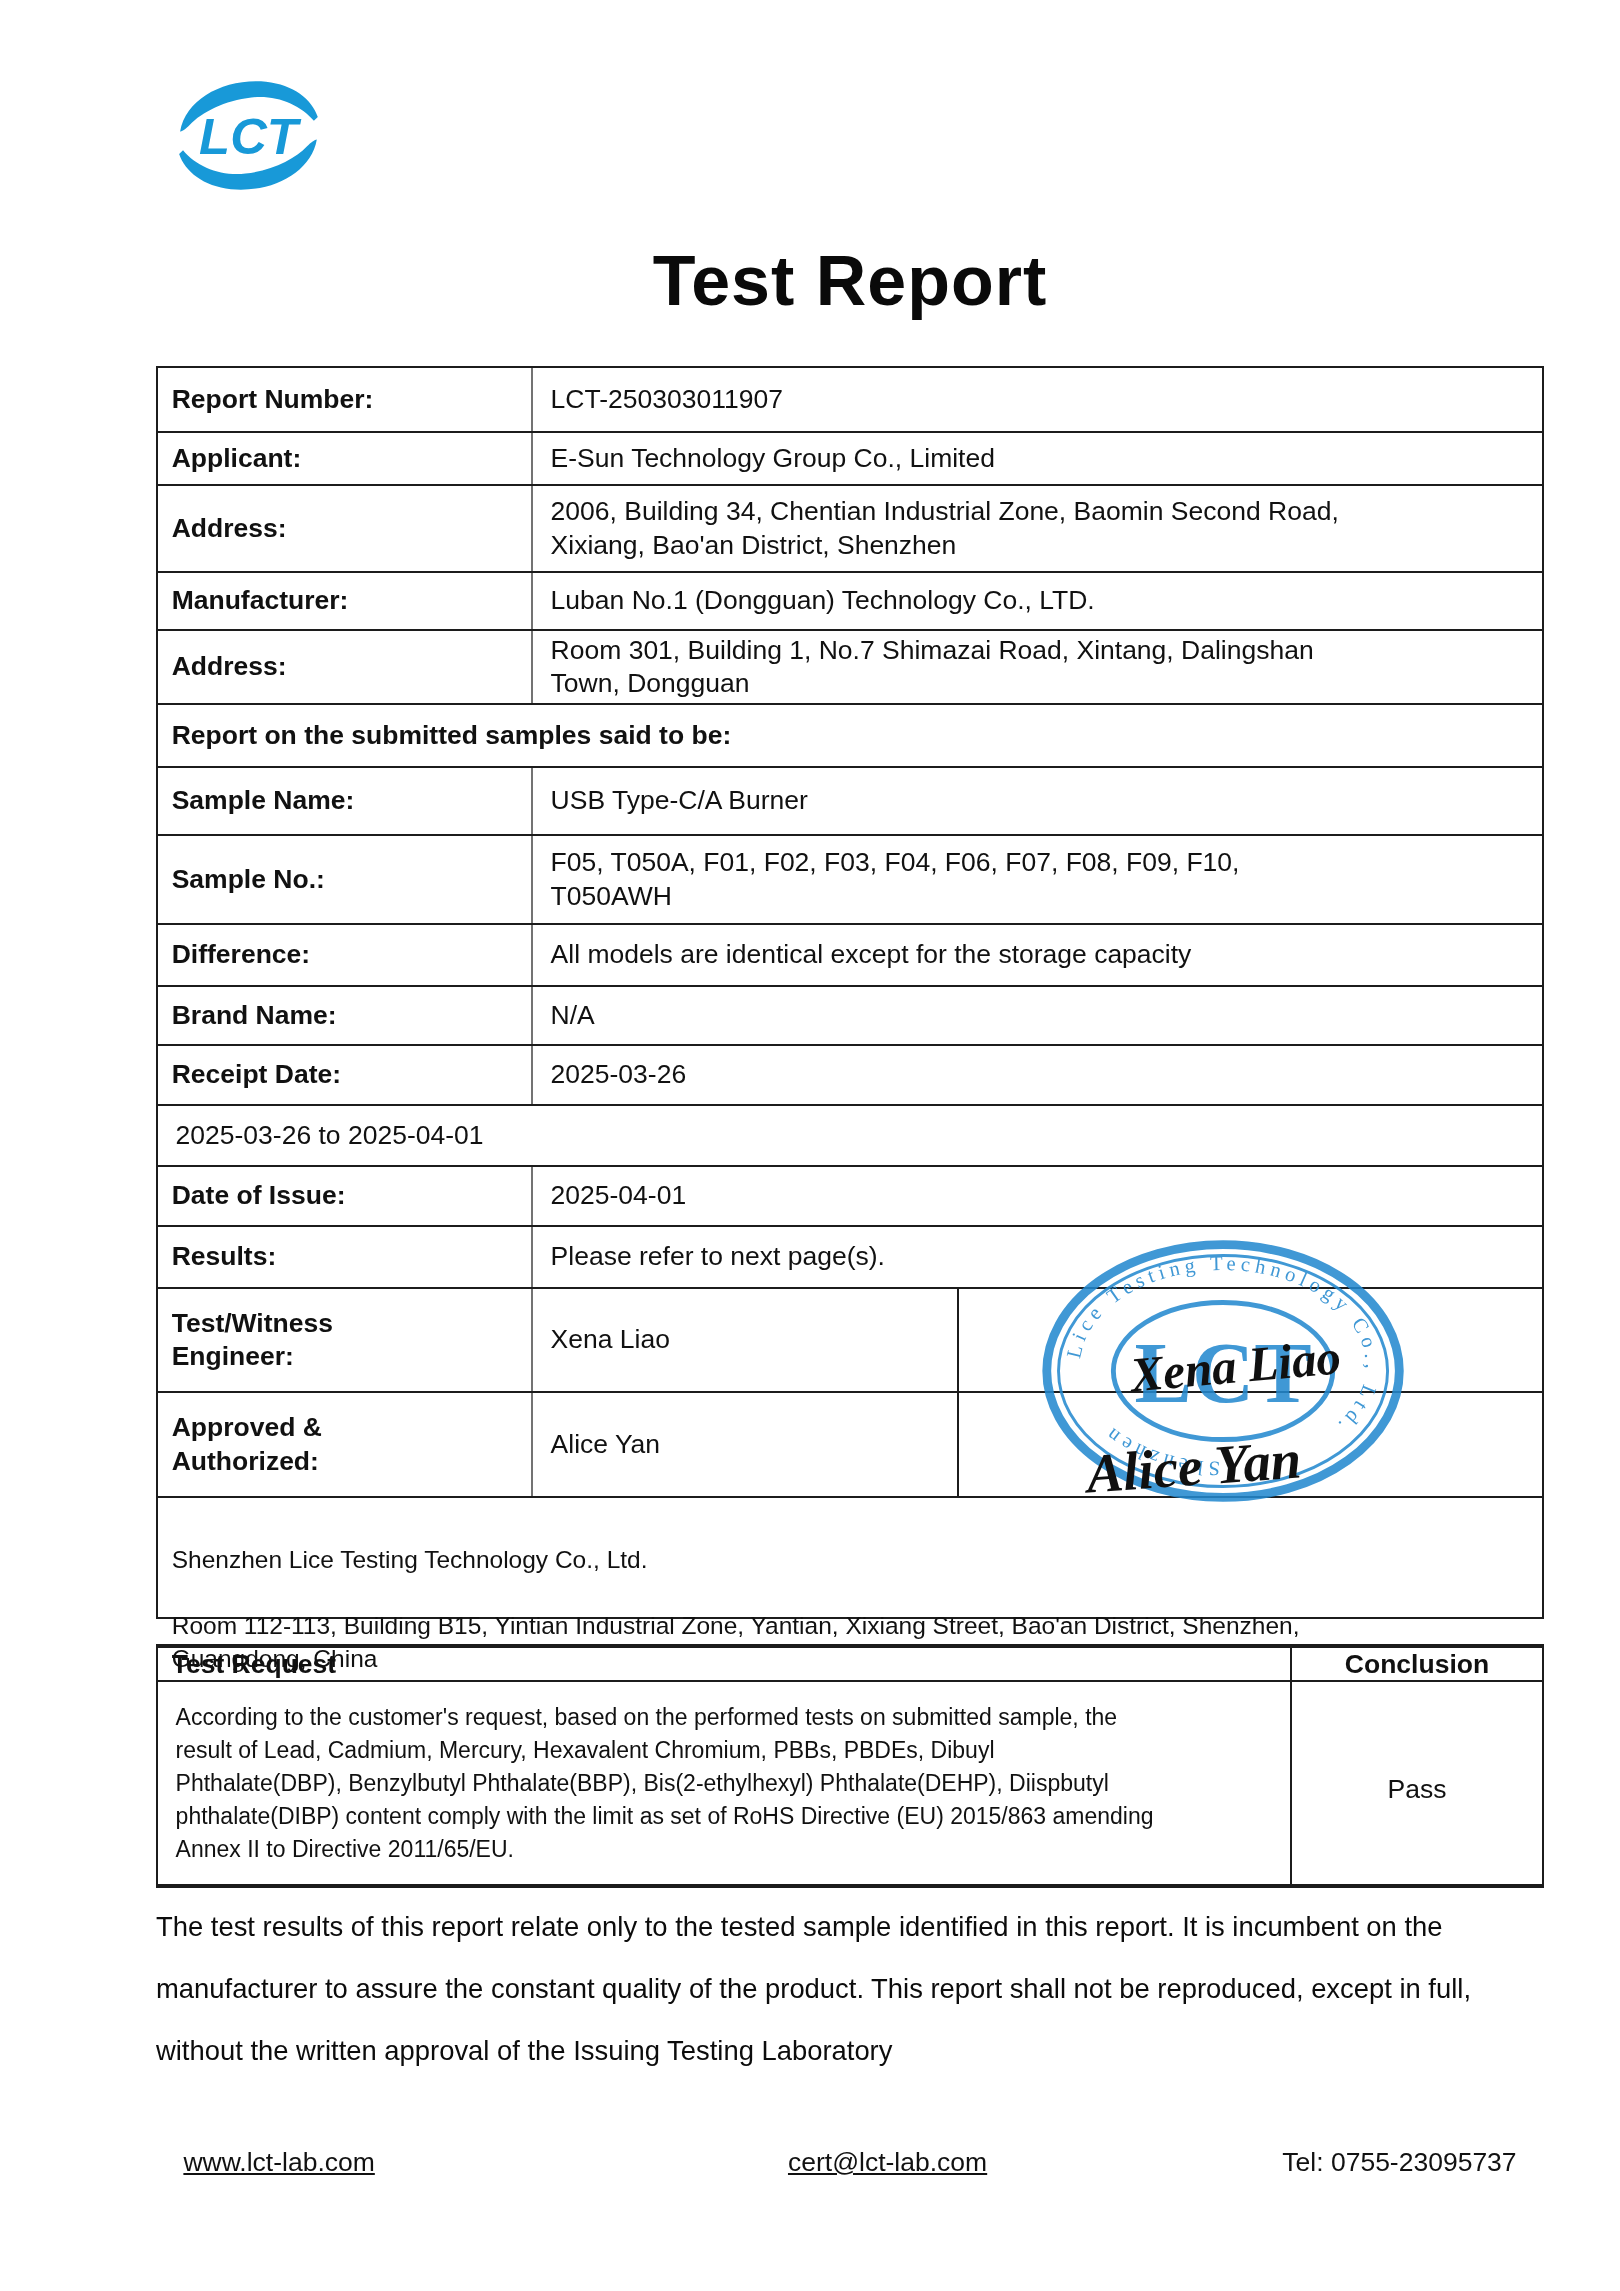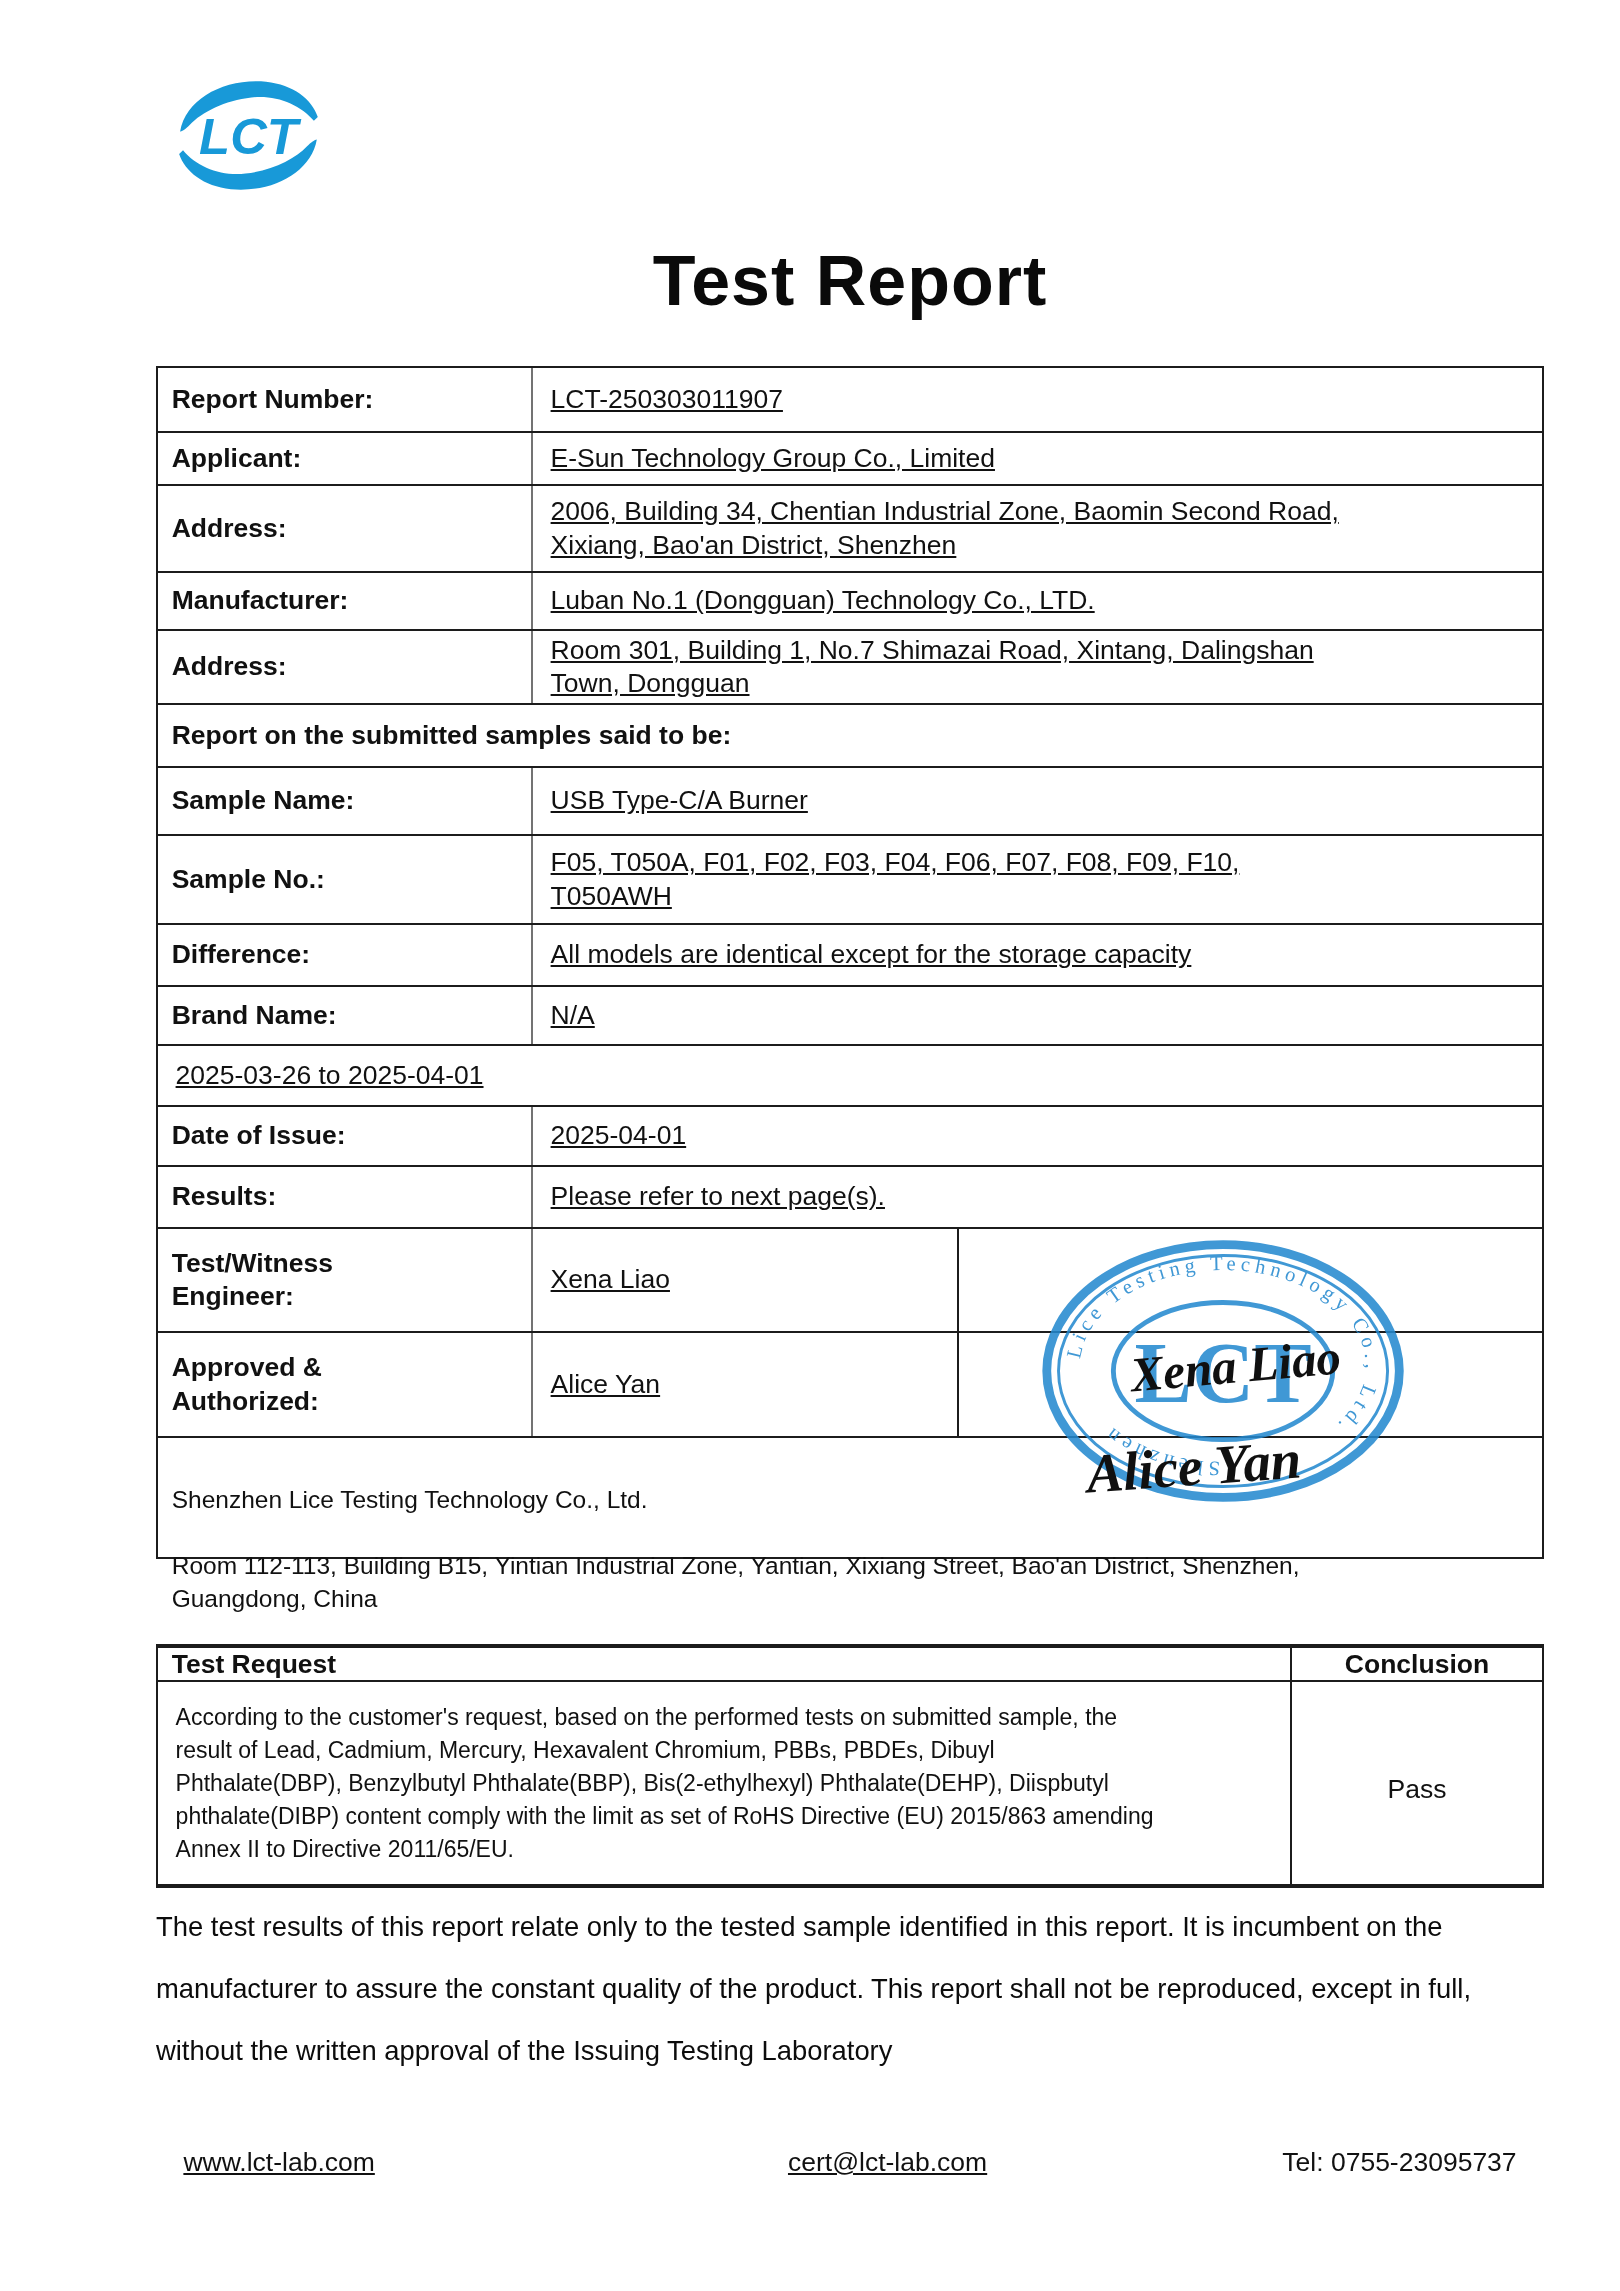--- a/index.html
+++ b/index.html
@@ -17,21 +17,21 @@
   }
   
   .main-table{
     position:absolute;left:156px;top:366px;width:1388px;
     border:2px solid #1c1c1c;box-sizing:border-box;font-size:26.5px;
   }
   .tr{display:flex;border-top:2px solid #1c1c1c;box-sizing:border-box;}
   .tr:first-child{border-top:none;}
   .td{display:flex;align-items:center;box-sizing:border-box;white-space:pre-line;line-height:1.25;}
   .td.label{width:375px;border-right:2px solid #737373;font-weight:bold;padding-left:13.7px;flex:none;}
-  .td.value{flex:1;padding-left:17.6px;padding-right:9.8px;text-decoration:underline;}
+  .td.value{flex:1;padding-left:17.6px;padding-right:9.8px;}
   .td.value.mid{flex:none;width:426px;border-right:2px solid #1c1c1c;}
   .td.sig{flex:1;}
   .td.section{flex:1;font-weight:bold;padding-left:13.7px;}
   .td.block{flex:1;padding-left:13.7px;padding-right:15.7px;align-items:flex-start;padding-top:11.8px;}
   .lab-block{display:block;font-weight:normal;font-size:24.5px;line-height:33px;}
   
   .stamp{position:absolute;left:1034px;top:1230px;width:382px;height:284px;pointer-events:none;}
   
   .request-table{
     position:absolute;left:156px;top:1644px;width:1388px;box-sizing:border-box;
@@ -117,20 +117,24 @@
       <div class="td value">F05, T050A, F01, F02, F03, F04, F06, F07, F08, F09, F10,
 T050AWH</div>
     </div>
     <div class="tr" style="height:62px">
       <div class="td label">Difference:</div>
       <div class="td value">All models are identical except for the storage capacity</div>
     </div>
     <div class="tr" style="height:59px">
       <div class="td label">Brand Name:</div>
       <div class="td value">N/A</div>
+    </div>
+    <div class="tr" style="height:60px">
+      <div class="td label">Receipt Date:</div>
+      <div class="td value">2025-03-26</div>
     </div>
     <div class="tr" style="height:61px">
       <div class="td value">2025-03-26 to 2025-04-01</div>
     </div>
     <div class="tr" style="height:60px">
       <div class="td label">Date of Issue:</div>
       <div class="td value">2025-04-01</div>
     </div>
     <div class="tr" style="height:62px">
       <div class="td label">Results:</div>

